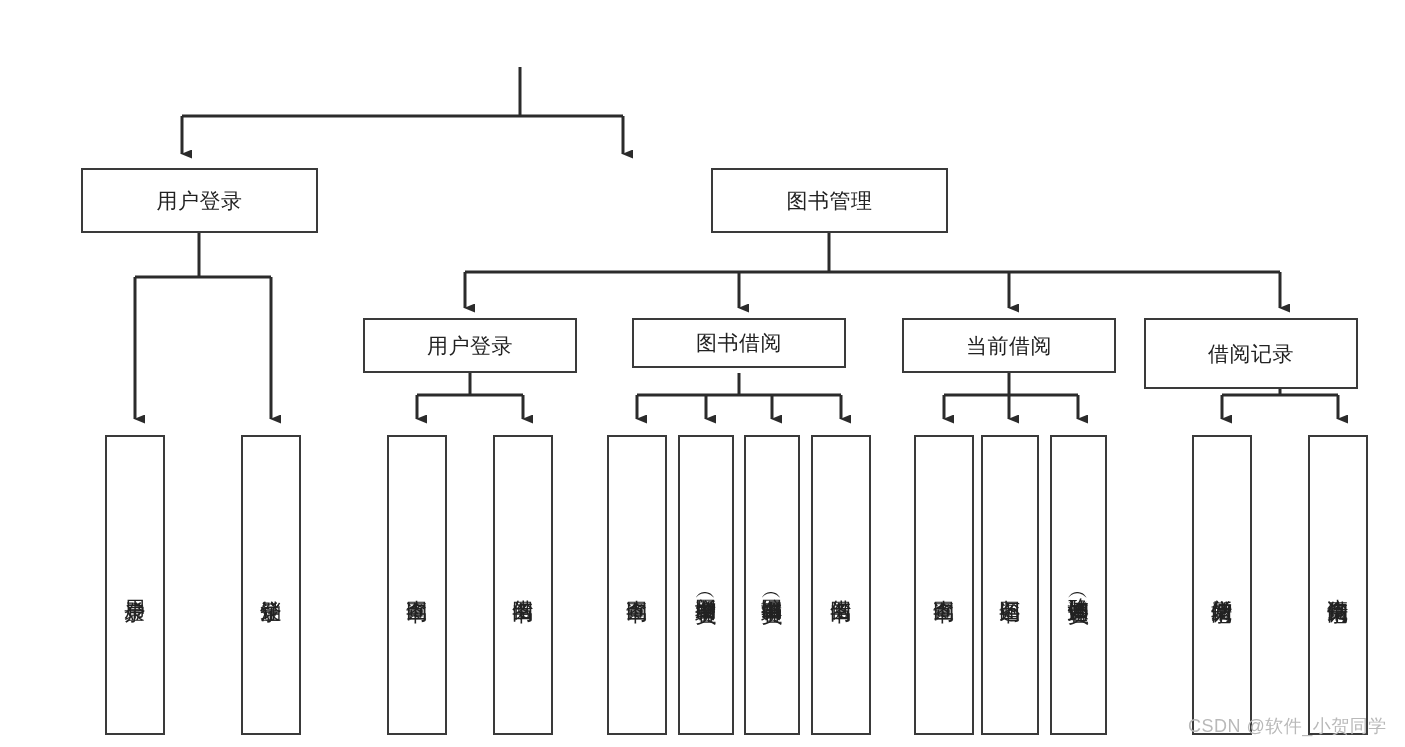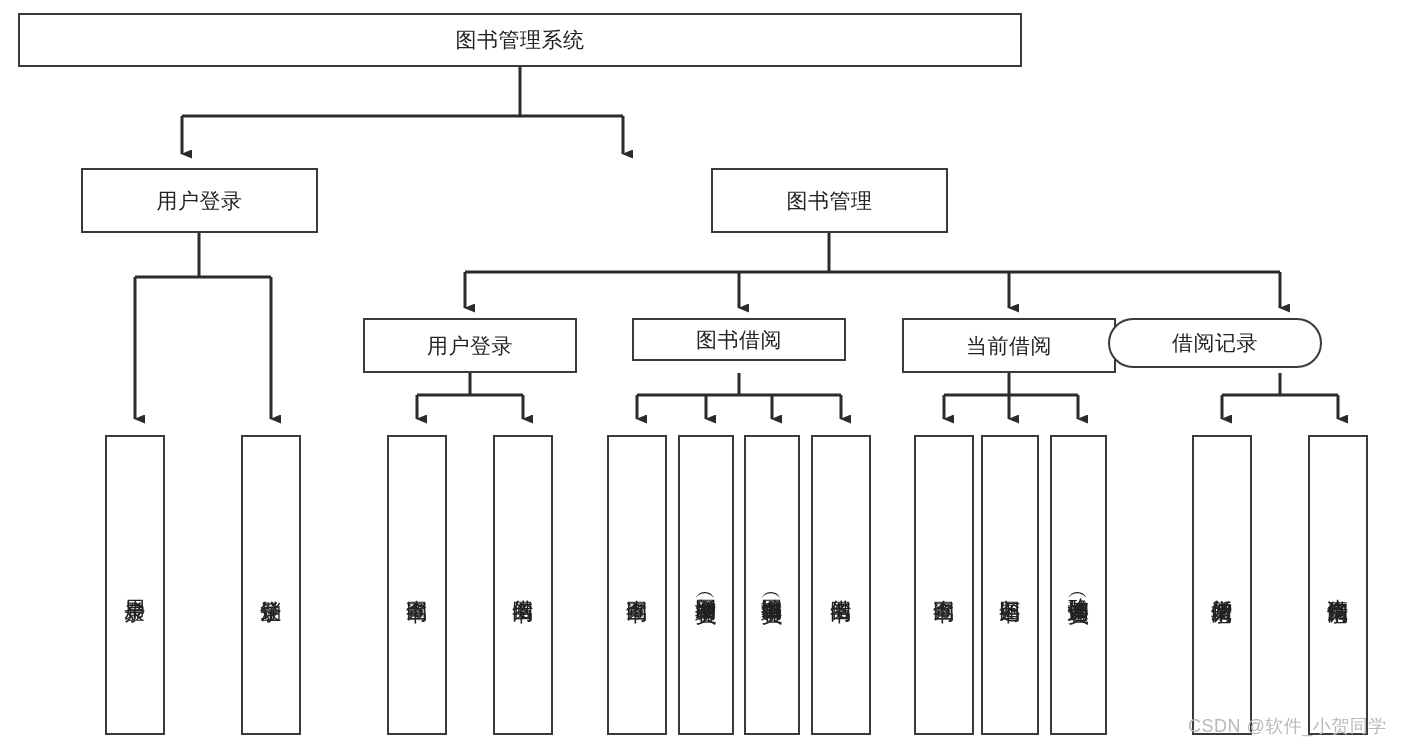--- a/index.html
+++ b/index.html
@@ -115,45 +115,42 @@
       <path d="M1078,395 L1078,419" marker-end="url(#arrow)"></path>
 
       <path d="M1280,373 L1280,395"></path>
       <path d="M1222,395 L1338,395"></path>
       <path d="M1222,395 L1222,419" marker-end="url(#arrow)"></path>
       <path d="M1338,395 L1338,419" marker-end="url(#arrow)"></path>
 
     </g>
   </svg>
 
-  <div class="node horiz" style="left:18px; top:13px; width:1004px; height:54px;">
-    <span>图书管理系统</span>
-  </div>
 
   <div class="node horiz" style="left:81px; top:168px; width:237px; height:65px;">
     <span>用户登录</span>
   </div>
 
   <div class="node horiz" style="left:711px; top:168px; width:237px; height:65px;align-items:center;">
     <span>图书管理</span>
   </div>
 
   <div class="node horiz" style="left:363px; top:318px; width:214px; height:55px;">
     <span>用户登录</span>
   </div>
 
-  <div class="node horiz" style="left:632px; top:318px; width:214px; height:43px;">
+  <div class="node horiz" style="left:632px; top:318px; width:214px; height:50px;">
     <span>图书借阅</span>
   </div>
 
   <div class="node horiz" style="left:902px; top:318px; width:214px; height:55px;">
     <span>当前借阅</span>
   </div>
 
-  <div class="node horiz" style="left:1108px; top:318px; width:214px; height:50px;border-radius:27px;">
+  <div class="node horiz" style="left:1144px; top:318px; width:214px; height:71px;">
     <span>借阅记录</span>
   </div>
 
   <div class="node vert" style="left:105px; top:435px; width:60px; height:300px;">
     <span class="vtext">用户登录</span>
   </div>
 
   <div class="node vert" style="left:241px; top:435px; width:60px; height:300px;">
     <span class="vtext">注销登录</span>
   </div>

